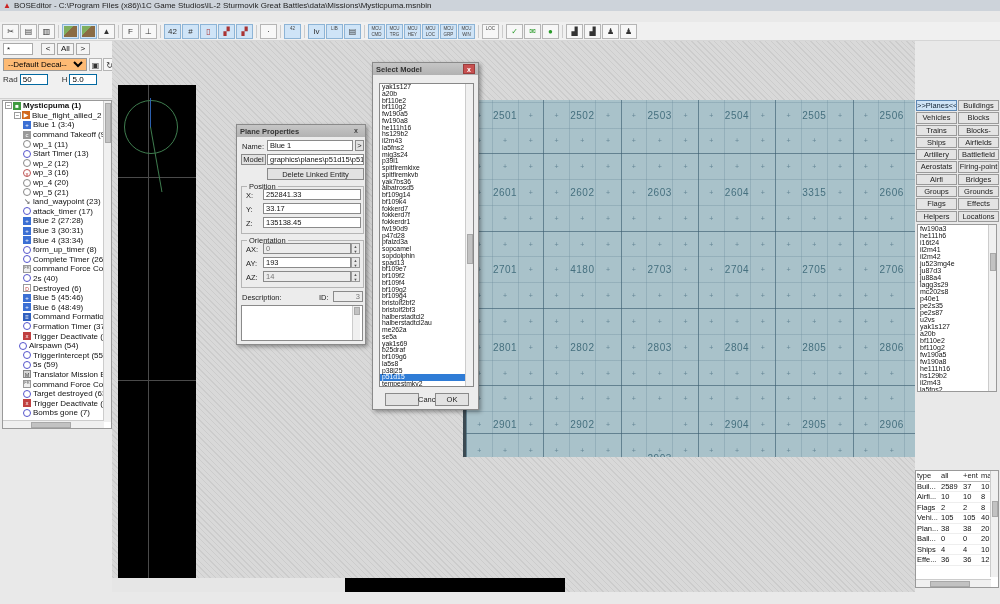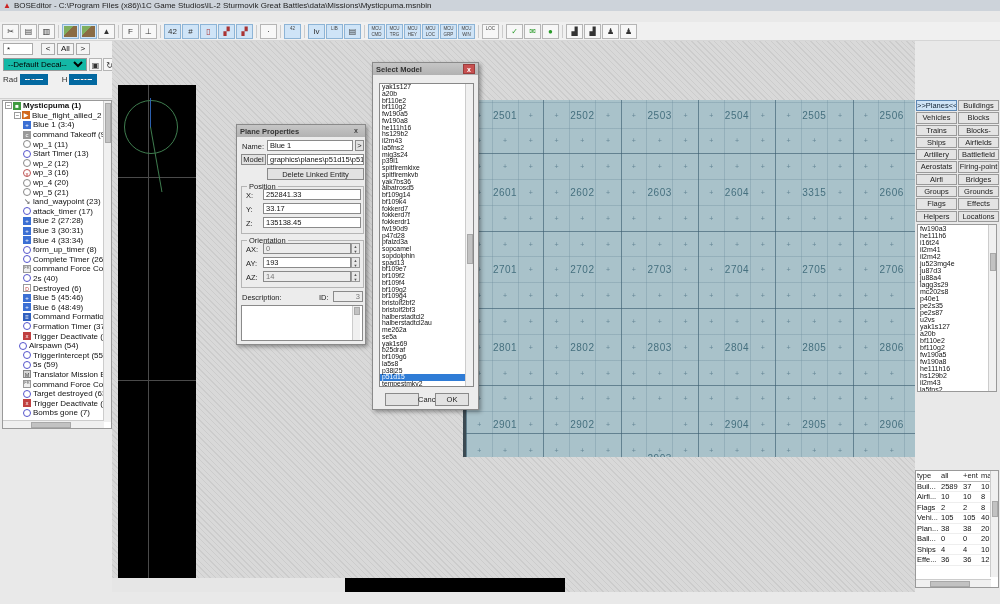--- a/index.html
+++ b/index.html
@@ -20,23 +20,23 @@
   .tbtn.red{color:#a33;}
   .tbtn.grn{color:#2a9b2a;}
   .tbtn.tile{background:#6f9a55 linear-gradient(135deg,#7fae5e 0 40%,#8a6b44 40% 100%);border-color:#8db4d6;box-shadow:0 0 0 1px #cfe4f7 inset;}
   .tsep{width:5px;height:15px;}
   .tsep:after{content:"";display:block;width:1px;height:13px;margin:1px auto;background:#ccc;}
 
   #subtools{position:absolute;left:0;top:41px;width:252px;height:58px;background:#f0f0f0;border-right:1px solid #d0d0d0;border-bottom:1px solid #d0d0d0;}
   .srow{position:absolute;left:0;display:flex;align-items:center;gap:2px;padding-left:3px;}
   .sbtn{height:12px;border:1px solid #aaa;background:#f5f5f5;font-size:8px;line-height:10px;text-align:center;padding:0 3px;}
   .sbox{width:30px;height:12px;border:1px solid #aaa;background:#fff;font-size:8px;line-height:11px;padding-left:3px;}
-  select.decal{width:84px;height:13px;font-size:8px;border:1px solid #999;background:#14b8a6;}
+  select.decal{width:84px;height:13px;font-size:8px;border:1px solid #999;background:#fdba74;}
   .mini{width:14px;}
-  input.num{width:28px;height:11px;border:5px solid #0369a1;font-size:8px;padding:0 2px;}
+  input.num{width:28px;height:11px;border:1px solid #0369a1;font-size:8px;padding:0 2px;}
   .lbl{font-size:8px;color:#333;}
 
   
   #treepanel{position:absolute;left:2px;top:100px;width:110px;height:329px;background:#fff;border:1px solid #999;overflow:hidden;}
   .trow{display:flex;align-items:center;height:9.6px;white-space:nowrap;font-size:8px;color:#111;}
   .trow .exp{width:7px;height:7px;border:1px solid #999;background:#fff;font-size:6px;line-height:5px;text-align:center;color:#333;margin-right:1px;flex:0 0 auto;}
   .ticon{width:8px;height:8px;margin-right:2px;flex:0 0 auto;font-size:6px;line-height:8px;text-align:center;color:#fff;}
   .i-mission{background:#3f9b3f;}
   .i-flight{background:#d2691e;}
   .i-plane{background:#3b6fd4;}
@@ -426,21 +426,21 @@
         <div class="gnum" style="left: 270.99px; top: 14.7px;">2504</div>
         <div class="gnum" style="left: 348.32px; top: 14.7px;">2505</div>
         <div class="gnum" style="left: 425.65px; top: 14.7px;">2506</div>
         <div class="gnum" style="left: 39px; top: 92.03px;">2601</div>
         <div class="gnum" style="left: 116.33px; top: 92.03px;">2602</div>
         <div class="gnum" style="left: 193.66px; top: 92.03px;">2603</div>
         <div class="gnum" style="left: 270.99px; top: 92.03px;">2604</div>
         <div class="gnum" style="left: 348.32px; top: 92.03px;">3315</div>
         <div class="gnum" style="left: 425.65px; top: 92.03px;">2606</div>
         <div class="gnum" style="left: 39px; top: 169.36px;">2701</div>
-        <div class="gnum" style="left: 116.33px; top: 169.36px;">2702</div>
+        <div class="gnum" style="left: 116.33px; top: 169.36px;">4180</div>
         <div class="gnum" style="left: 193.66px; top: 169.36px;">2703</div>
         <div class="gnum" style="left: 270.99px; top: 169.36px;">2704</div>
         <div class="gnum" style="left: 348.32px; top: 169.36px;">2705</div>
         <div class="gnum" style="left: 425.65px; top: 169.36px;">2706</div>
         <div class="gnum" style="left: 39px; top: 246.69px;">2801</div>
         <div class="gnum" style="left: 116.33px; top: 246.69px;">2802</div>
         <div class="gnum" style="left: 193.66px; top: 246.69px;">2803</div>
         <div class="gnum" style="left: 270.99px; top: 246.69px;">2804</div>
         <div class="gnum" style="left: 348.32px; top: 246.69px;">2805</div>
         <div class="gnum" style="left: 425.65px; top: 246.69px;">2806</div>

